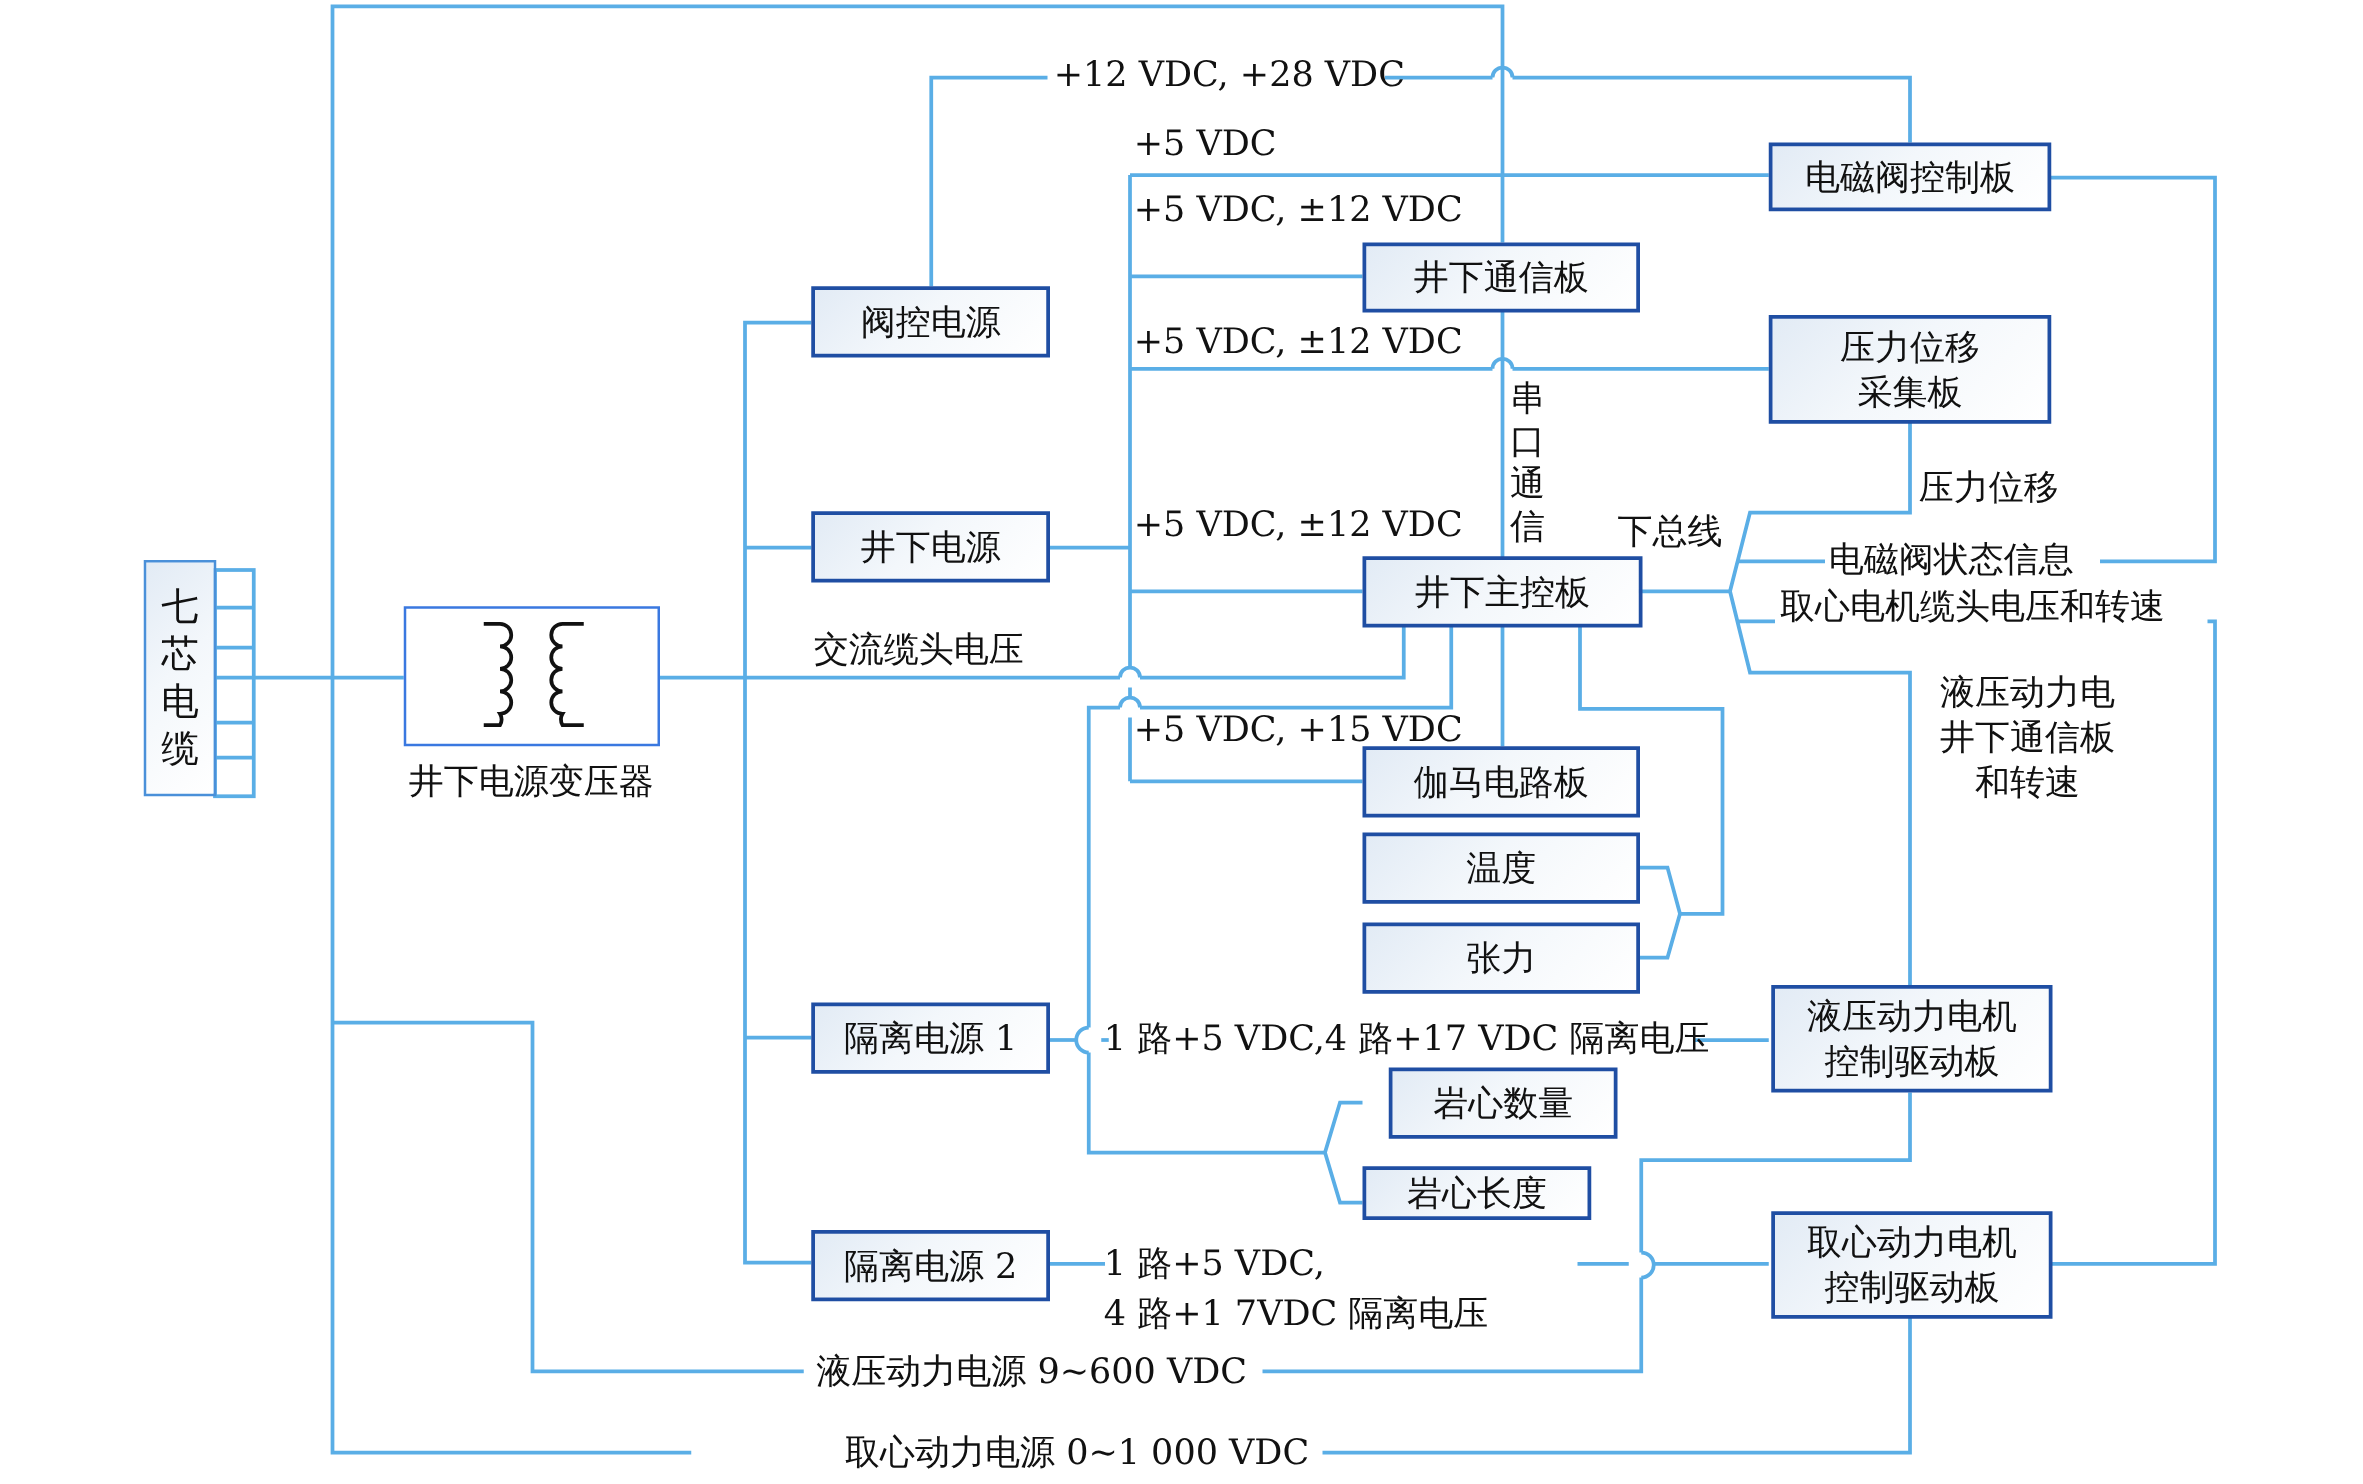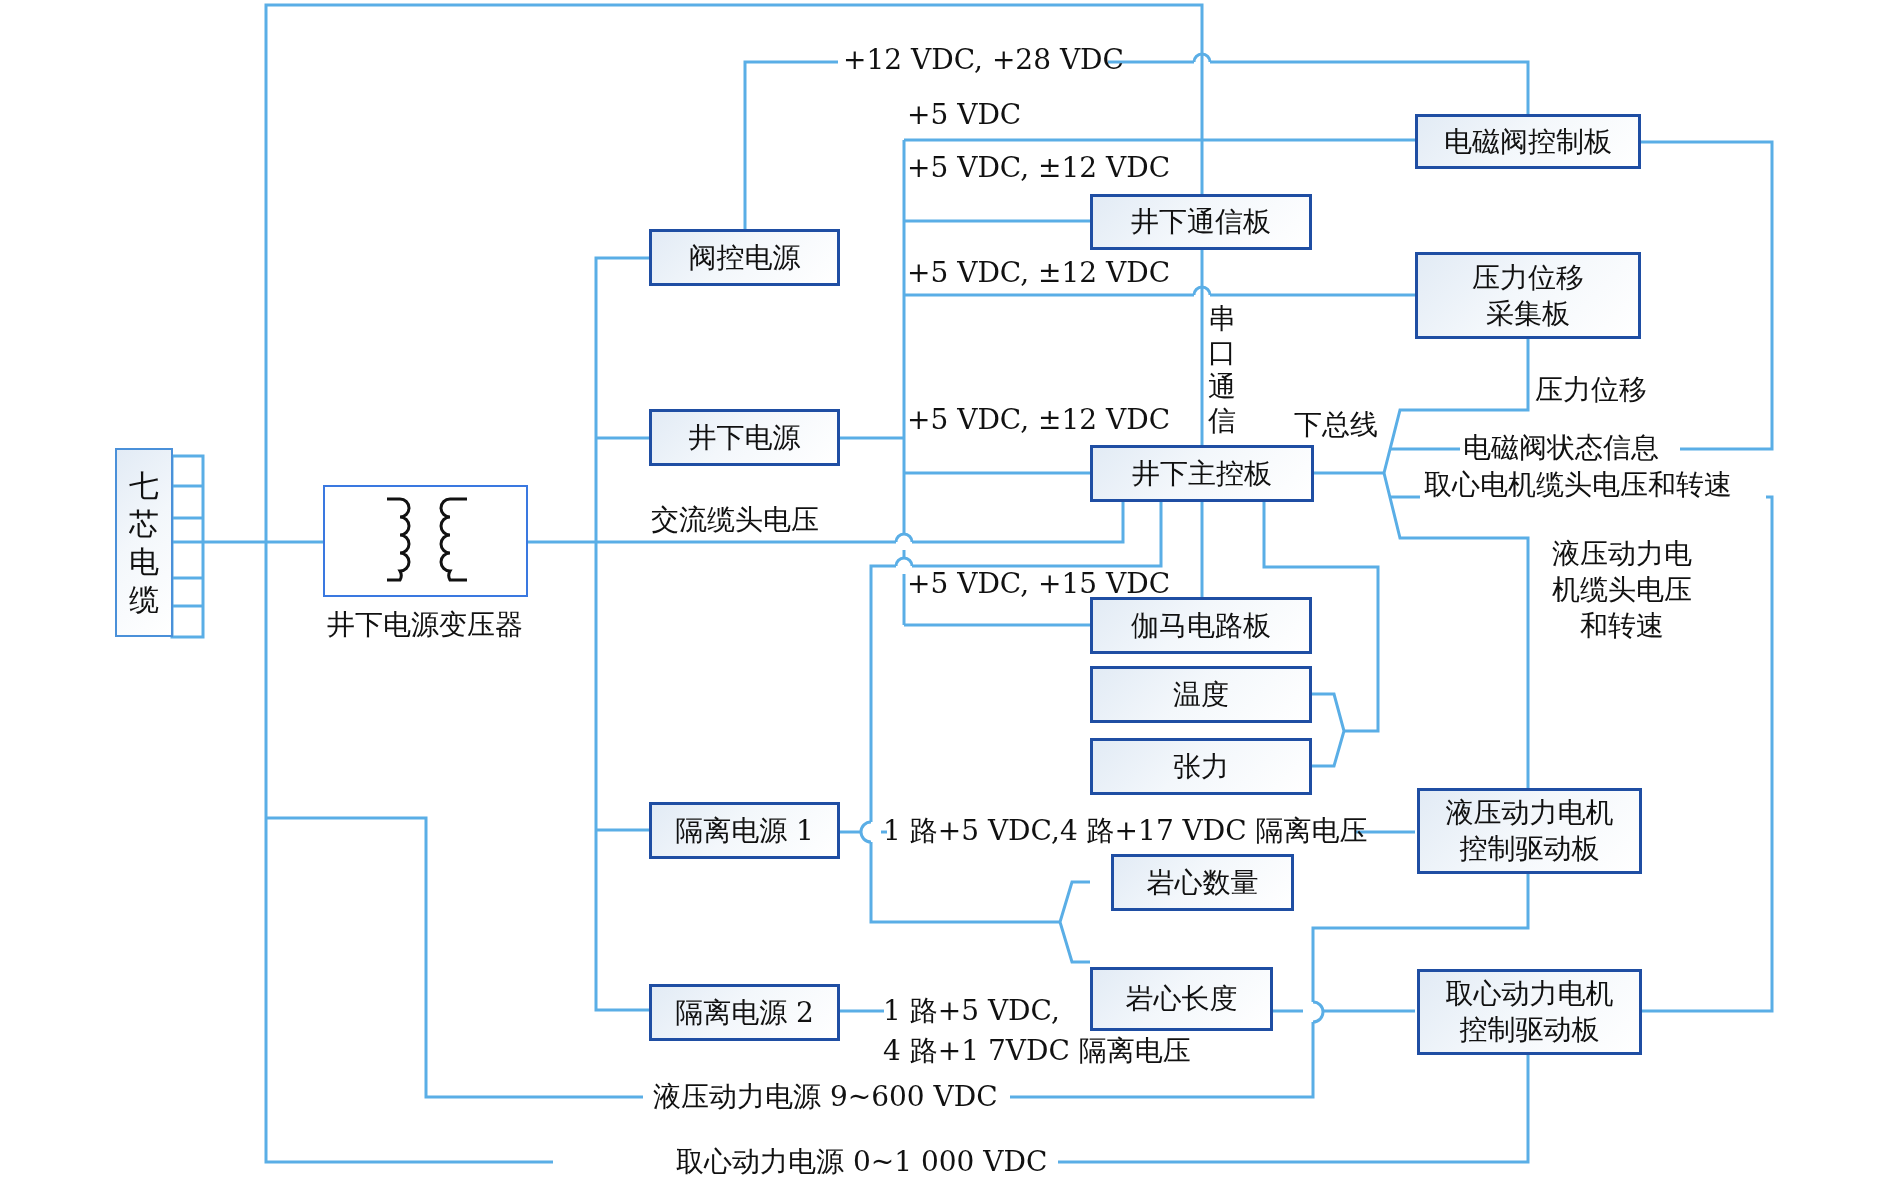--- a/index.html
+++ b/index.html
@@ -139,21 +139,21 @@
   </div>
 <div class="box" style="left:1090px;top:666px;width:222px;height:57px;">
     <span>温度</span>
   </div>
 <div class="box" style="left:1090px;top:738px;width:222px;height:57px;">
     <span>张力</span>
   </div>
 <div class="box" style="left:1090px;top:854px;width:183px;height:57px;margin-left:21px;">
     <span>岩心数量</span>
   </div>
-<div class="box" style="left:1090px;top:933px;width:183px;height:64px;margin-top:34px;">
+<div class="box" style="left:1090px;top:933px;width:183px;height:43px;">
     <span>岩心长度</span>
   </div>
 <div class="box" style="left:1417px;top:788px;width:225px;height:86px;">
     <span style="white-space:pre;">液压动力电机
 控制驱动板</span>
   </div>
 <div class="box" style="left:1417px;top:969px;width:225px;height:86px;">
     <span style="white-space:pre;">取心动力电机
 控制驱动板</span>
   </div>
@@ -164,19 +164,19 @@
 <div class="lbl" style="left:907px;top:258px;">+5 VDC, ±12 VDC</div>
 <div class="lbl" style="left:907px;top:405px;">+5 VDC, ±12 VDC</div>
 <div class="lbl" style="left:907px;top:569px;">+5 VDC, +15 VDC</div>
 <div class="lbl" style="left:651px;top:505px;">交流缆头电压</div>
 <div class="vert" style="left:1207px;top:302px;">串口通信</div>
 <div class="lbl" style="left:1294px;top:410px;">下总线</div>
 <div class="lbl" style="left:1535px;top:375px;">压力位移</div>
 <div class="lbl" style="left:1463px;top:433px;">电磁阀状态信息</div>
 <div class="lbl" style="left:1424px;top:470px;">取心电机缆头电压和转速</div>
 <div class="multi" style="left:1622px;top:536px;">液压动力电
-机缆头电压
+井下通信板
 和转速</div>
 <div class="lbl" style="left:883px;top:816px;">1 路+5 VDC,4 路+17 VDC 隔离电压</div>
 <div class="lbl" style="left:883px;top:996px;">1 路+5 VDC,</div>
 <div class="lbl" style="left:883px;top:1036px;">4 路+1 7VDC 隔离电压</div>
 <div class="lbl" style="left:653px;top:1082px;">液压动力电源 9~600 VDC</div>
 <div class="lbl" style="left:676px;top:1147px;">取心动力电源 0~1 000 VDC</div>
 
 </body></html>

